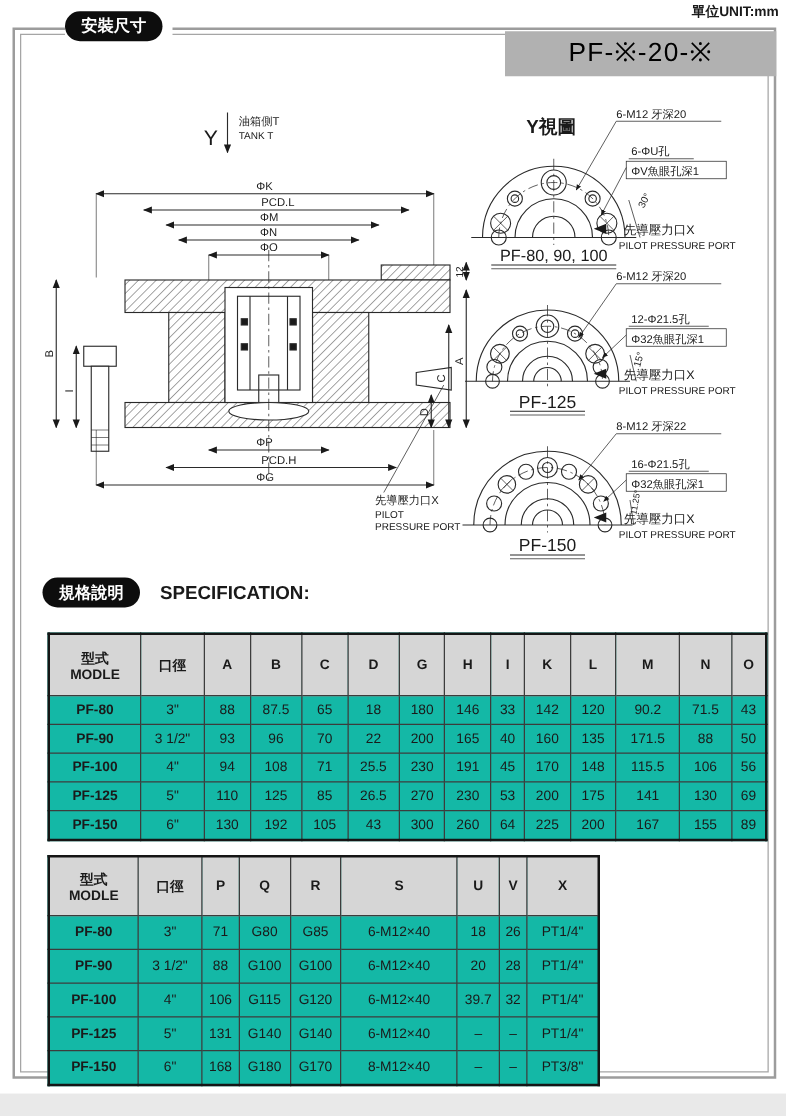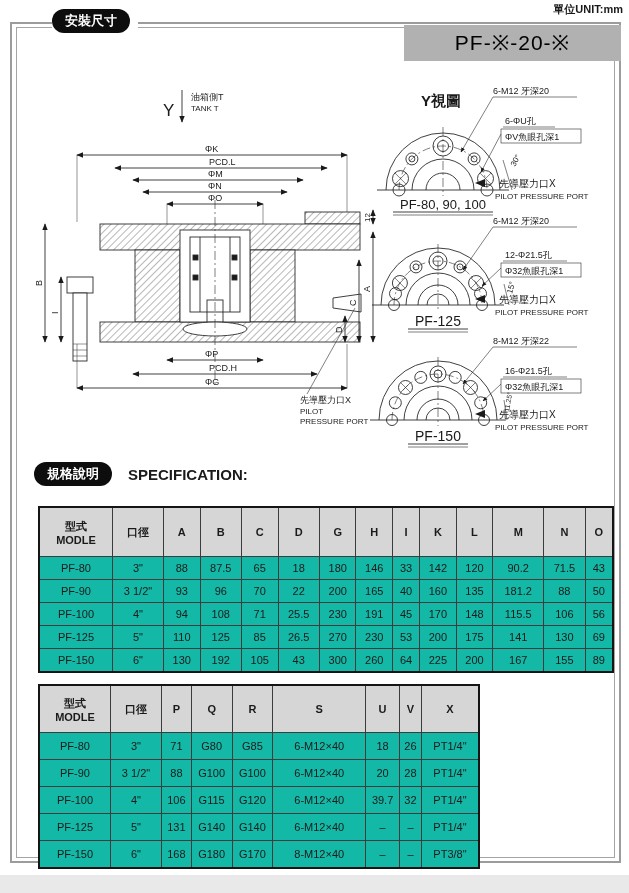--- a/index.html
+++ b/index.html
@@ -20,21 +20,21 @@
   .banner{position:absolute;left:404px;top:25px;width:217px;height:36px;background:#b1b1b1;
           color:#000000;font-weight:normal;font-size:21px;line-height:36px;text-align:center;
           letter-spacing:1px;}
   svg.drawing{position:absolute;left:15px;top:72px;}
   svg.drawing text{font-family:"Liberation Sans",sans-serif;fill:#1a1a1a;}
   .spec-table{position:absolute;border-collapse:collapse;table-layout:auto;
               font-size:11px;text-align:center;background:#14b8a6;}
   .spec-table th,.spec-table td{border:1px solid #3c3c3c;padding:1px 2px;}
   .spec-table{border:2px solid #151515;}
   .spec-table th{background:#d6d6d6;font-weight:bold;}
-  .spec-table td.model{font-weight:normal;}
+  .spec-table td.model{font-weight:bold;}
   .t1{left:38px;top:506px;width:576px;}
   .t1 th{height:46px;}
   .t1 td{height:20px;}
   .t1 th:first-child{width:68px;}
   .t1 th:nth-child(2){width:46px;}
   .t2{left:38px;top:684px;width:442px;}
   .t2 th{height:44px;}
   .t2 td{height:24px;}
   .t2 th:first-child{width:66px;}
   .t2 th:nth-child(2){width:46px;}
@@ -333,21 +333,21 @@
           <td>3 1/2"</td>
           <td>93</td>
           <td>96</td>
           <td>70</td>
           <td>22</td>
           <td>200</td>
           <td>165</td>
           <td>40</td>
           <td>160</td>
           <td>135</td>
-          <td>181.2</td>
+          <td>171.5</td>
           <td>88</td>
           <td>50</td>
         </tr>
         <tr>
           <td class="model">PF-100</td>
           <td>4"</td>
           <td>94</td>
           <td>108</td>
           <td>71</td>
           <td>25.5</td>

